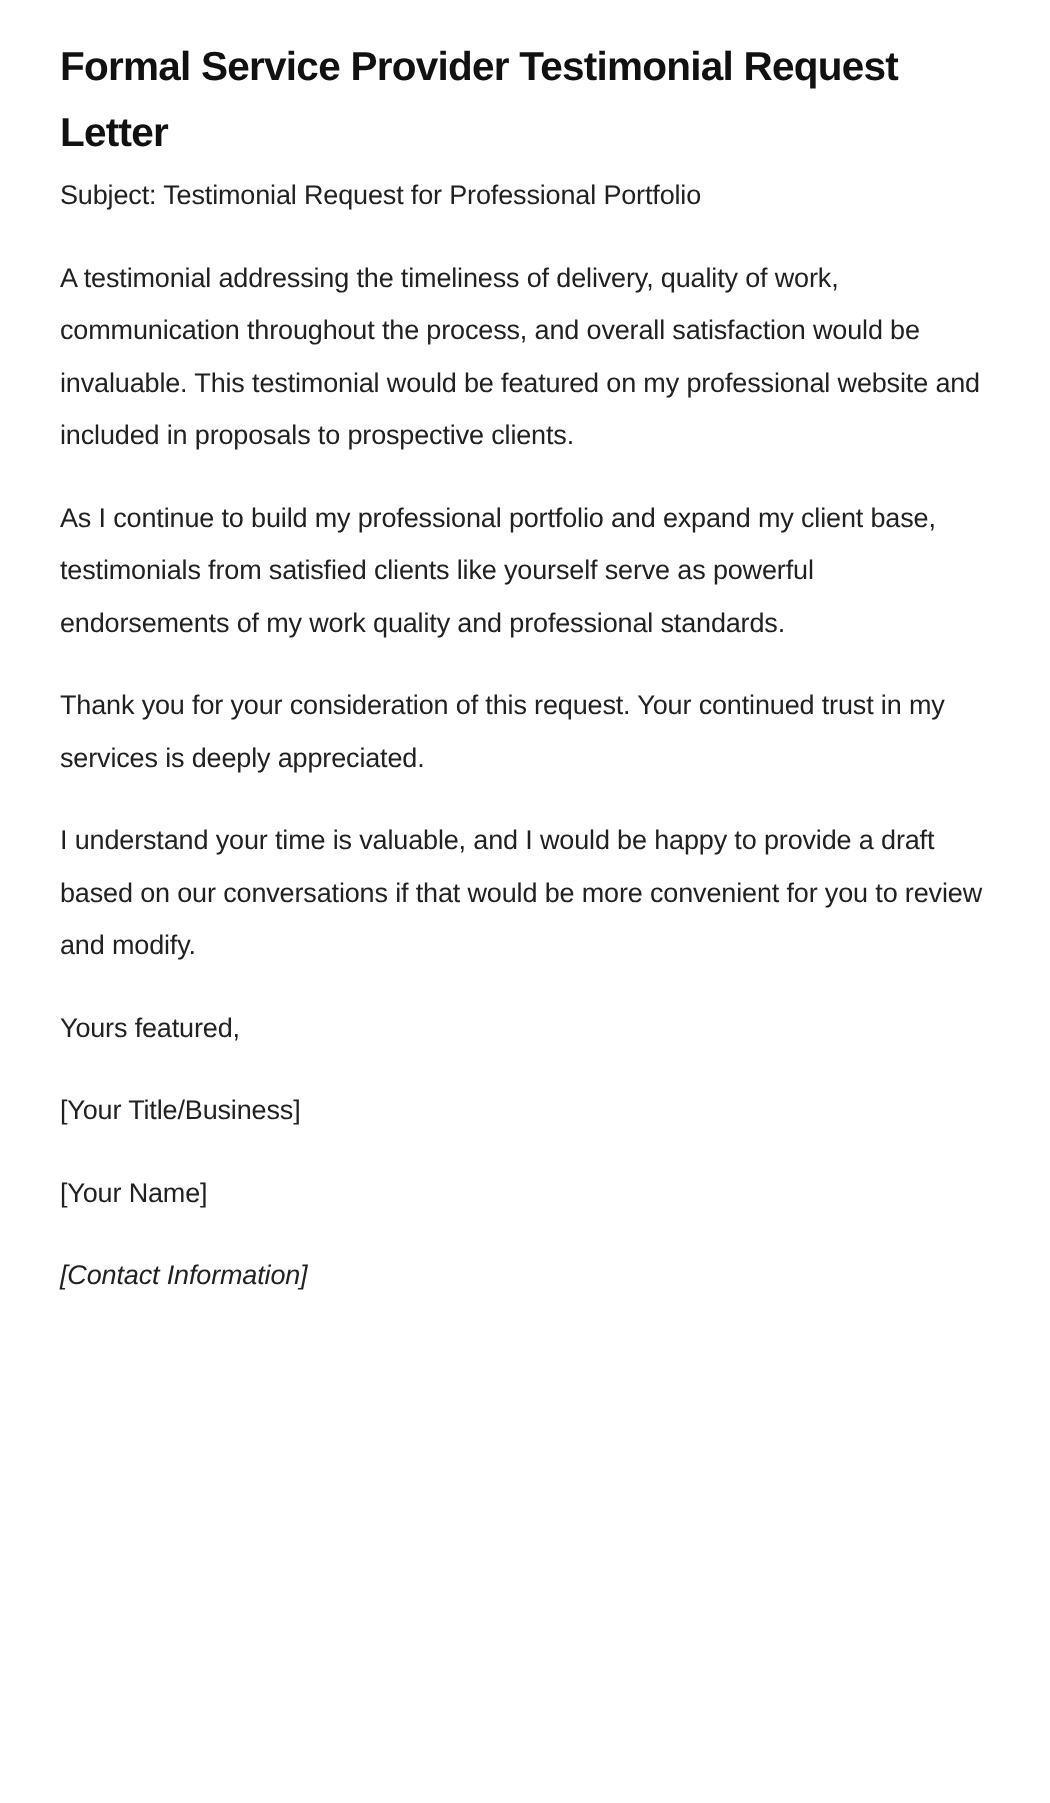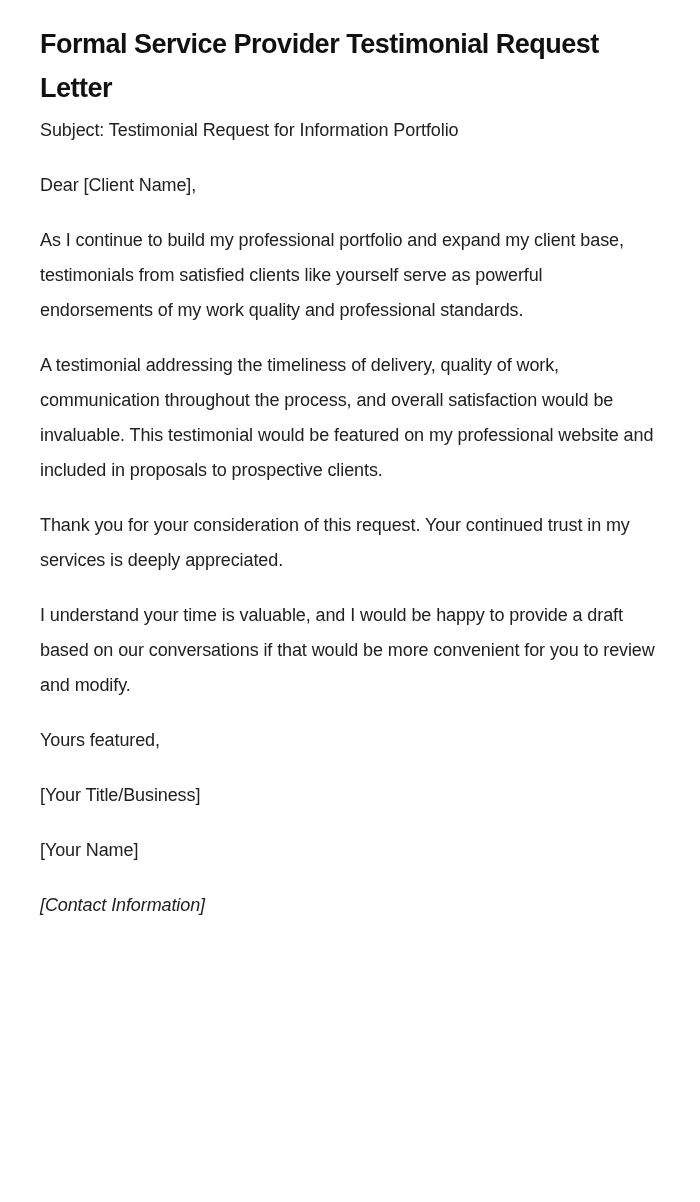--- a/index.html
+++ b/index.html
@@ -35,24 +35,23 @@
     margin-bottom: 0;
     font-style: italic;
   }
 </style>
 </head>
 <body>
 
 <main class="page">
   <h1>Formal Service Provider Testimonial Request Letter</h1>
   <section class="letter-body">
-      <p>Subject: Testimonial Request for Information Portfolio</p>
-      <p>Dear [Client Name],</p>
+      <p>Subject: Testimonial Request for Professional Portfolio</p>
+      <p>A testimonial addressing the timeliness of delivery, quality of work, communication throughout the process, and overall satisfaction would be invaluable. This testimonial would be featured on my professional website and included in proposals to prospective clients.</p>
       <p>As I continue to build my professional portfolio and expand my client base, testimonials from satisfied clients like yourself serve as powerful endorsements of my work quality and professional standards.</p>
-      <p>A testimonial addressing the timeliness of delivery, quality of work, communication throughout the process, and overall satisfaction would be invaluable. This testimonial would be featured on my professional website and included in proposals to prospective clients.</p>
       <p>Thank you for your consideration of this request. Your continued trust in my services is deeply appreciated.</p>
       <p>I understand your time is valuable, and I would be happy to provide a draft based on our conversations if that would be more convenient for you to review and modify.</p>
       <p>Yours featured,</p>
       <p>[Your Title/Business]</p>
       <p>[Your Name]</p>
       <p>[Contact Information]</p>
     </section>
 </main>
 
 </body></html>

